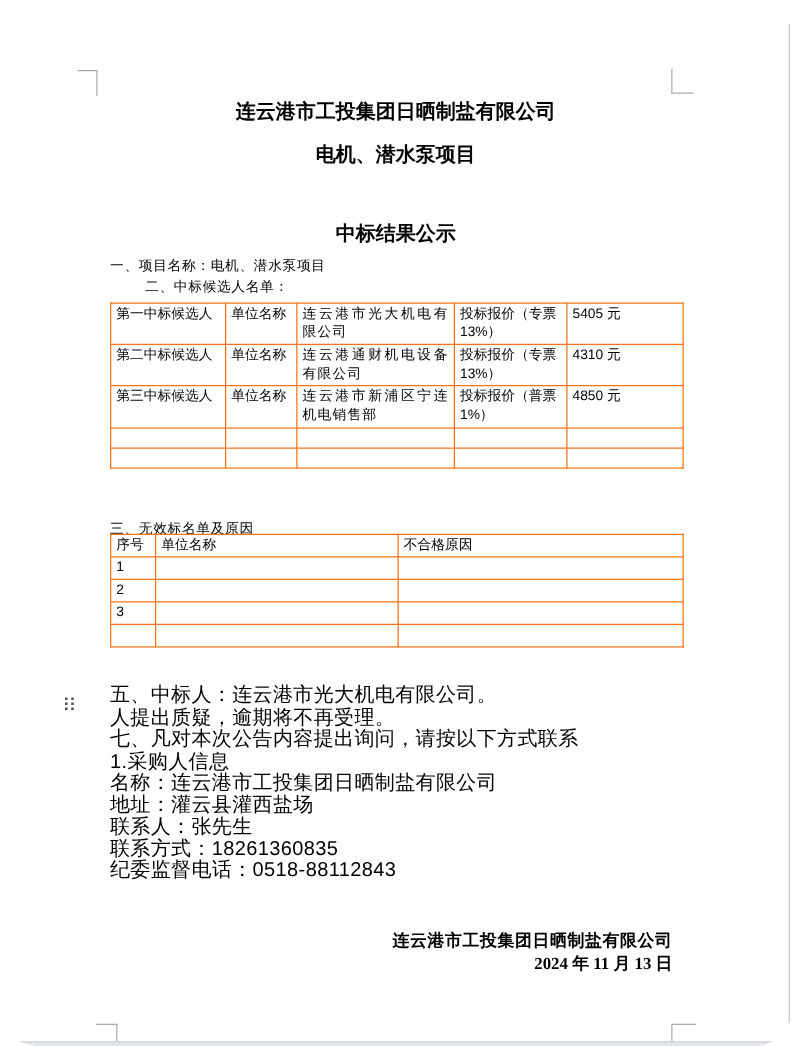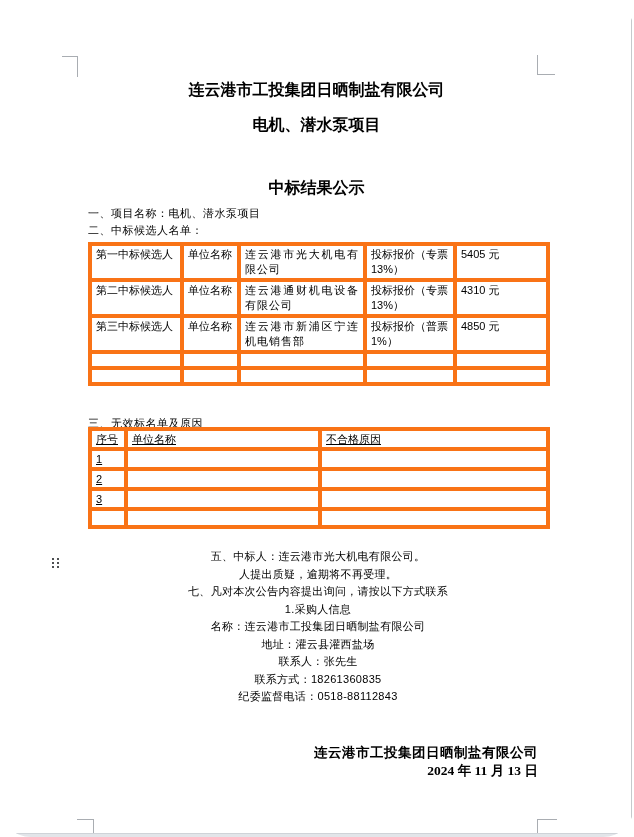--- a/index.html
+++ b/index.html
@@ -25,34 +25,34 @@
     box-shadow: 5px 0 #4d4f52, 0 4px #4d4f52, 5px 4px #4d4f52, 0 8px #4d4f52, 5px 8px #4d4f52;
   }
   
   .title { position:absolute; left:88px; width:457px; text-align:center; font-weight:bold; font-size:16px; line-height:20px; }
   .title-1 { top:80px; }
   .title-2 { top:115px; }
   .title-3 { top:150px;margin-top:28px; }
   
   .sec { position:absolute; left:88px; font-size:11px; line-height:14px; letter-spacing:0.5px; }
   .sec-1 { top:206px; }
-  .sec-2 { top:223px; }
+  .sec-2 { top:223px;margin-left:28px; }
   .sec-3 { top:416px; }
   
   table { border-collapse:collapse; table-layout:fixed; position:absolute; left:88px; font-size:11px; }
-  td, th { border:4px solid #f97316; vertical-align:top; padding:1px 4px; overflow:hidden; font-weight:normal; text-align:left; box-sizing:border-box; }
+  td, th { border:1px solid #f97316; vertical-align:top; padding:1px 4px; overflow:hidden; font-weight:normal; text-align:left; box-sizing:border-box; }
   .t1 { top:242px; width:458px; line-height:15px; }
   .t1 td:nth-child(3) { letter-spacing:1px; text-align:justify; word-break:break-all; }
   .t1 td:nth-child(4) { word-break:normal; }
   .t1 .r32 { height:32px; } .t1 .r34 { height:34px; } .t1 .r16 { height:16px; }
   .t2 { top:427px; width:458px; line-height:14px; }
-  .t2 tr { height:18px;text-decoration:underline; }
+  .t2 tr { height:18px; }
   
   .bodytext { position:absolute; left:88px; top:548px; width:460px; }
-  .bodytext p { margin:0; height:17.5px; line-height:17.5px; font-size:11px; letter-spacing:0.3px; white-space:nowrap;text-align:center; }
+  .bodytext p { margin:0; height:17.5px; line-height:17.5px; font-size:16px; letter-spacing:0.3px; white-space:nowrap; }
   
   .signature { position:absolute; left:88px; top:744px; width:450px; text-align:right; }
   .sig-company { font-weight:bold; font-size:13.5px; line-height:18px; letter-spacing:0.5px; }
   .sig-date { font-weight:bold; font-size:13.5px; line-height:18px; font-family:"Liberation Serif","DejaVu Serif",serif; }
 </style>
 </head>
 <body>
 
 <div class="page">
 

